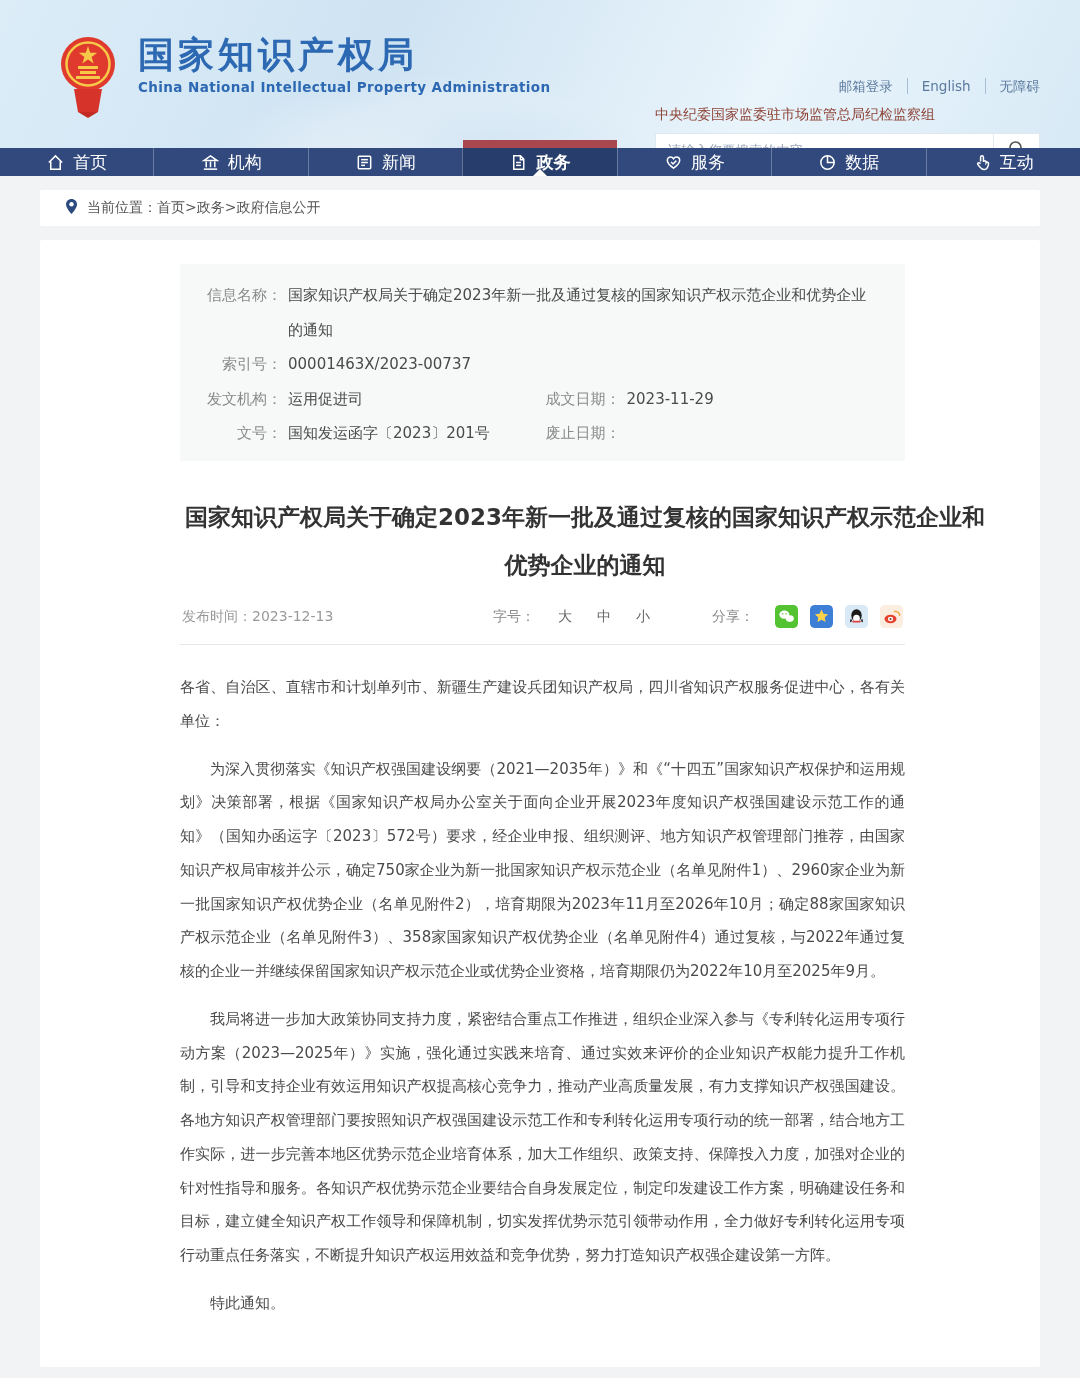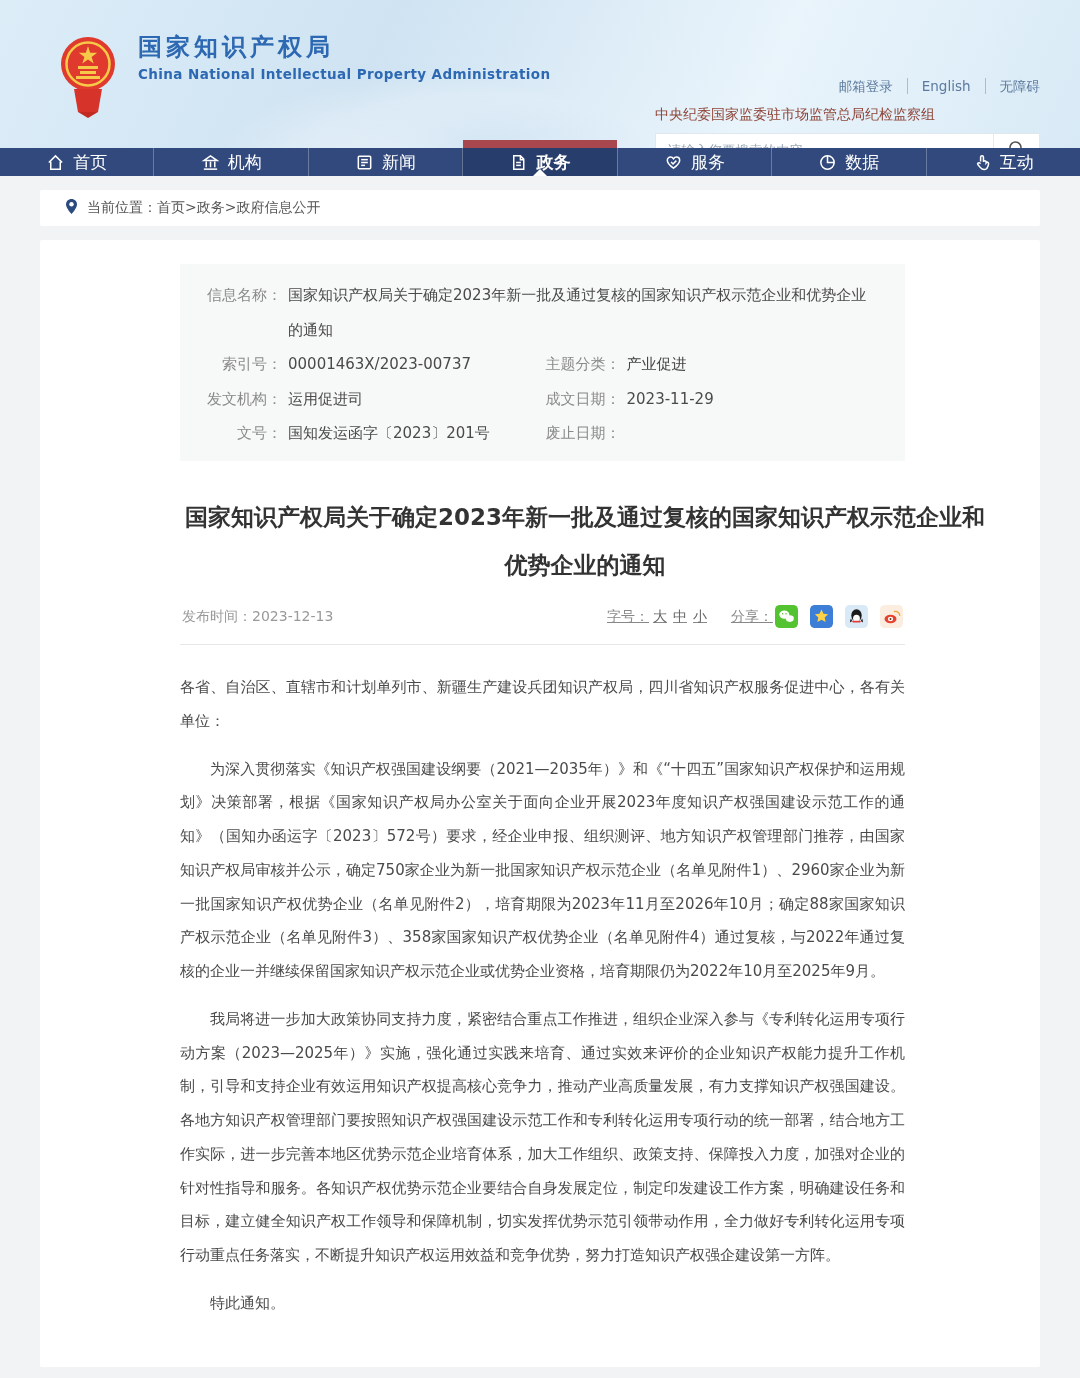--- a/index.html
+++ b/index.html
@@ -8,21 +8,21 @@
 
   
   .hdr { position:relative; height:148px;
     background:linear-gradient(115deg,#dcedf8 0%,#cfe3f2 35%,#e9f4fb 70%,#d8eaf6 100%); overflow:hidden; }
   .hdr::before { content:""; position:absolute; left:180px; top:60px; width:500px; height:200px;
     background:radial-gradient(ellipse at center, rgba(255,255,255,.75), rgba(255,255,255,0) 60%); }
   .hdr::after { content:""; position:absolute; left:300px; top:90px; width:360px; height:120px;
     background:radial-gradient(ellipse at center, rgba(160,200,230,.35), rgba(255,255,255,0) 65%); }
   .logo-wrap { position:absolute; left:56px; top:34px; display:flex; align-items:flex-start; z-index:2; }
   .emblem { width:64px; height:84px; margin-right:18px; }
-  .site-title { font-size:24px; font-weight:bold; color:#2d68b2; letter-spacing:4px; line-height:1.15; }
+  .site-title { font-size:36px; font-weight:bold; color:#2d68b2; letter-spacing:4px; line-height:1.15; }
   .site-sub { font-size:13.5px; font-weight:bold; color:#2d68b2; margin-top:4px; letter-spacing:.4px; }
 
   .hdr-right { position:absolute; left:655px; right:40px; top:38px; z-index:2; }
   .top-links { text-align:right; font-size:13.5px; color:#5b7a9e; margin-bottom:8px;margin-top:40px; }
   .top-links a { color:#5b7a9e; text-decoration:none; padding:0 14px; cursor:pointer; }
   .top-links a + a { border-left:1px solid #a9bdd2; }
   .top-links a:last-child { padding-right:0; }
   .bureau-links { font-size:14px; line-height:1.45; }
   .bureau-links a { display:block; color:#8e4438; text-decoration:none; cursor:pointer; }
   .search-box { margin-top:9px; display:flex; height:34px; background:#fff; border:1px solid #dfe7ef; }
@@ -58,21 +58,21 @@
   .infocell.half { flex:0 0 50%; }
   .ilabel { color:#8a8a8a; min-width:78px; text-align:right; white-space:nowrap; }
   .ivalue { color:#4a4a4a; padding-left:6px; }
   .ivalue.strong { color:#444; }
 
   .article-title { margin:32px auto 10px; width:810px; text-align:center; font-size:23px;
     font-weight:bold; color:#333; line-height:2.1; }
 
   .meta { margin-top:16px; display:flex; justify-content:space-between; align-items:center;
     border-bottom:1px solid #e7e7e7; padding:0 2px 16px 2px; font-size:14px; color:#999; }
-  .meta-right { display:flex; align-items:center; gap:2px; color:#888;text-decoration:underline; }
+  .meta-right { display:flex; align-items:center; gap:21px; color:#888; }
   .size-opt { color:#666; cursor:pointer; padding:0 2px; }
   .share-group { display:flex; align-items:center; gap:12px; }
   .share-ic { width:23px; height:23px; border-radius:4px; cursor:pointer; display:block; }
 
   .body-text { margin-top:26px; font-size:15px; color:#4a4a4a; line-height:2.25; text-align:justify; }
   .body-text p.indent { text-indent:2em; }
   .body-text p + p { margin-top:14px; }
 </style>
 </head>
 <body>
@@ -217,24 +217,20 @@
       <div class="inforow">
         <div class="infocell">
           <span class="ilabel">信息名称：</span>
           <span class="ivalue">国家知识产权局关于确定2023年新一批及通过复核的国家知识产权示范企业和优势企业的通知</span>
         </div>
       </div>
       <div class="inforow">
         <div class="infocell half">
           <span class="ilabel">索引号：</span>
           <span class="ivalue">00001463X/2023-00737</span>
-        </div>
-        <div class="infocell half">
-          <span class="ilabel">主题分类：</span>
-          <span class="ivalue strong">产业促进</span>
         </div>
       </div>
       <div class="inforow">
         <div class="infocell half">
           <span class="ilabel">发文机构：</span>
           <span class="ivalue">运用促进司</span>
         </div>
         <div class="infocell half">
           <span class="ilabel">成文日期：</span>
           <span class="ivalue">2023-11-29</span>

